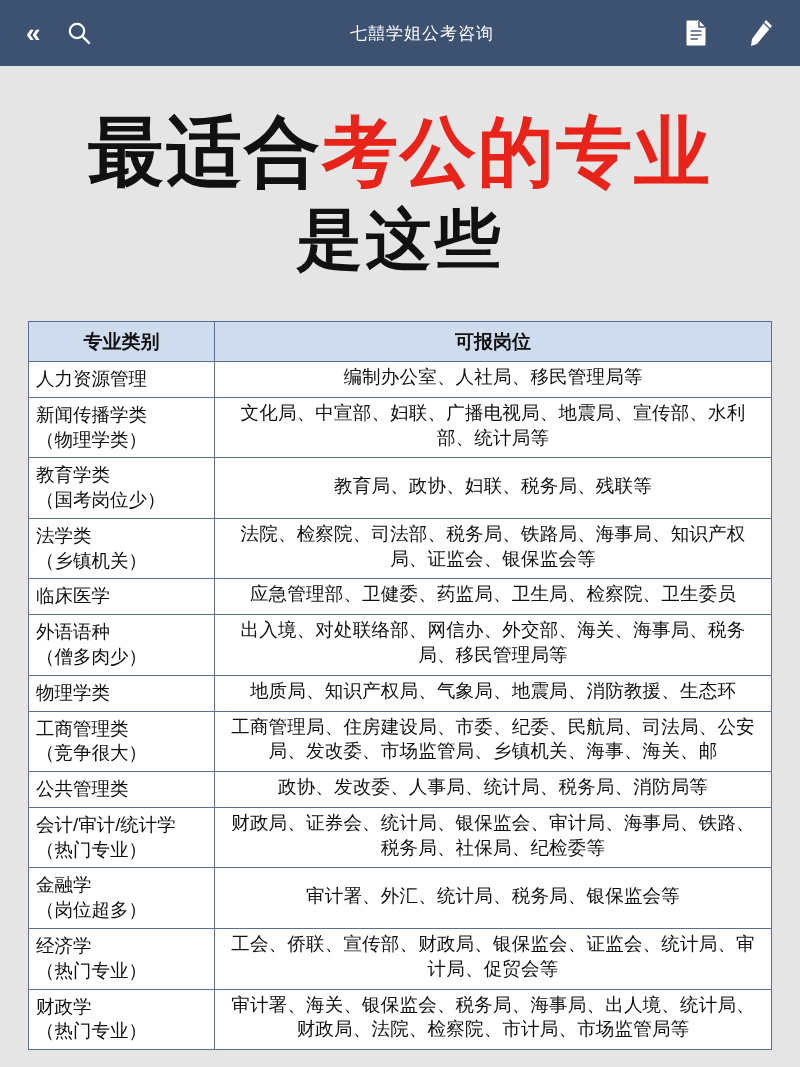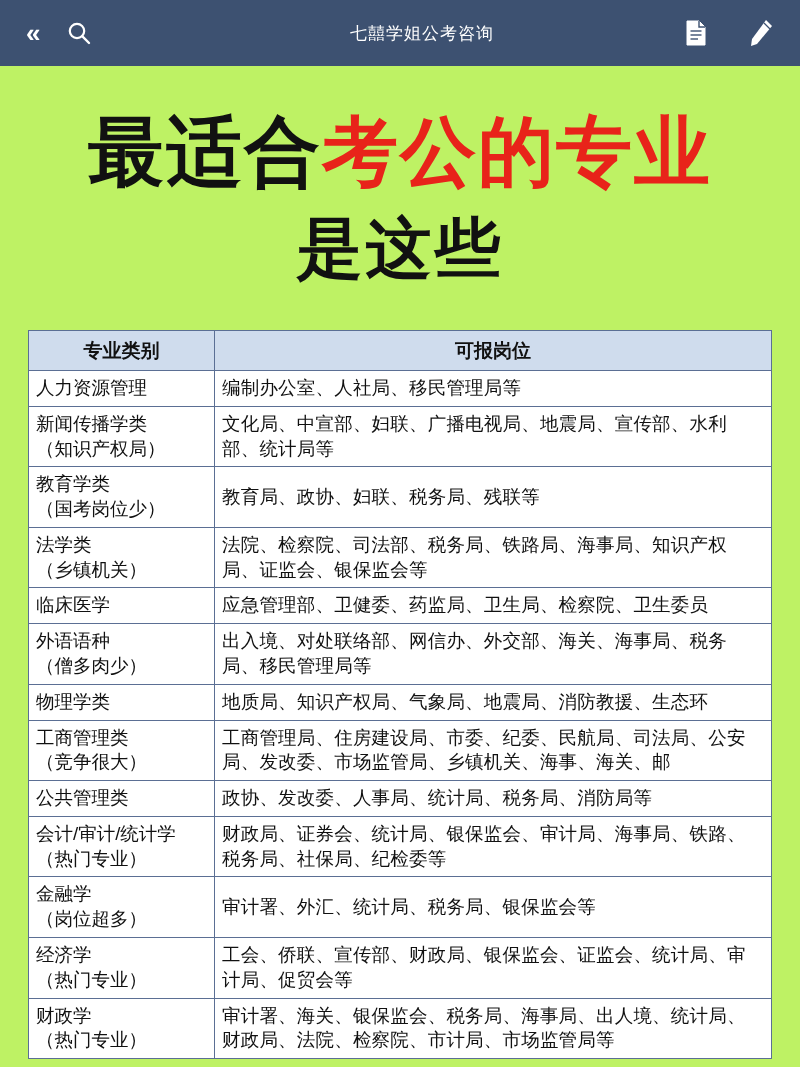--- a/index.html
+++ b/index.html
@@ -46,39 +46,39 @@
     color: #ffffff;
     pointer-events: none;
     padding-left: 44px;
   }
   .icon-back { font-size: 26px; line-height: 1; font-weight: bold; }
   .icon-svg { display: block; }
 
   
   .body {
     padding: 0 14px;
-    background: #bef264;
+    background: #e5e5e5;
     height: 1001px;
   }
 
   .headline {
     padding-top: 46px;
     text-align: center;
     line-height: 1.06;
   }
   .headline .l1 {
     font-size: 76px;
     font-weight: bold;
     color: #111111;
     letter-spacing: 2px;
     white-space: nowrap;
   }
   .headline .l1 .red { color: #e8231a; }
   .headline .l2 {
-    margin-top: 21px;
+    margin-top: 12px;
     font-size: 66px;
     font-weight: bold;
     color: #111111;
     letter-spacing: 3px;
   }
 
   
   .table-wrap {
     margin-top: 46px;
     padding: 0 14px;
@@ -106,22 +106,23 @@
     margin-left: 16px;
   }
   table.majors col.c1 { width: 186px; }
   td.cat {
     text-align: left;
     white-space: pre-line;
     font-size: 18px;
     letter-spacing: 0px;
   }
   td.posts {
-    text-align: left;
+    text-align: center;
     letter-spacing: 0.2px;
+    font-family: Liberation Mono, monospace;
   }
 </style>
 </head>
 <body>
 
 <div class="page">
 
   <div class="topbar">
     <div class="left">
       <span class="icon-back">«</span>
@@ -173,21 +174,21 @@
             <th>可报岗位</th>
           </tr>
         </thead>
         <tbody>
           <tr>
               <td class="cat">人力资源管理</td>
               <td class="posts">编制办公室、人社局、移民管理局等</td>
             </tr>
           <tr>
               <td class="cat">新闻传播学类
-（知识产权局）</td>
+（物理学类）</td>
               <td class="posts">文化局、中宣部、妇联、广播电视局、地震局、宣传部、水利部、统计局等</td>
             </tr>
           <tr>
               <td class="cat">教育学类
 （国考岗位少）</td>
               <td class="posts">教育局、政协、妇联、税务局、残联等</td>
             </tr>
           <tr>
               <td class="cat">法学类
 （乡镇机关）</td>

